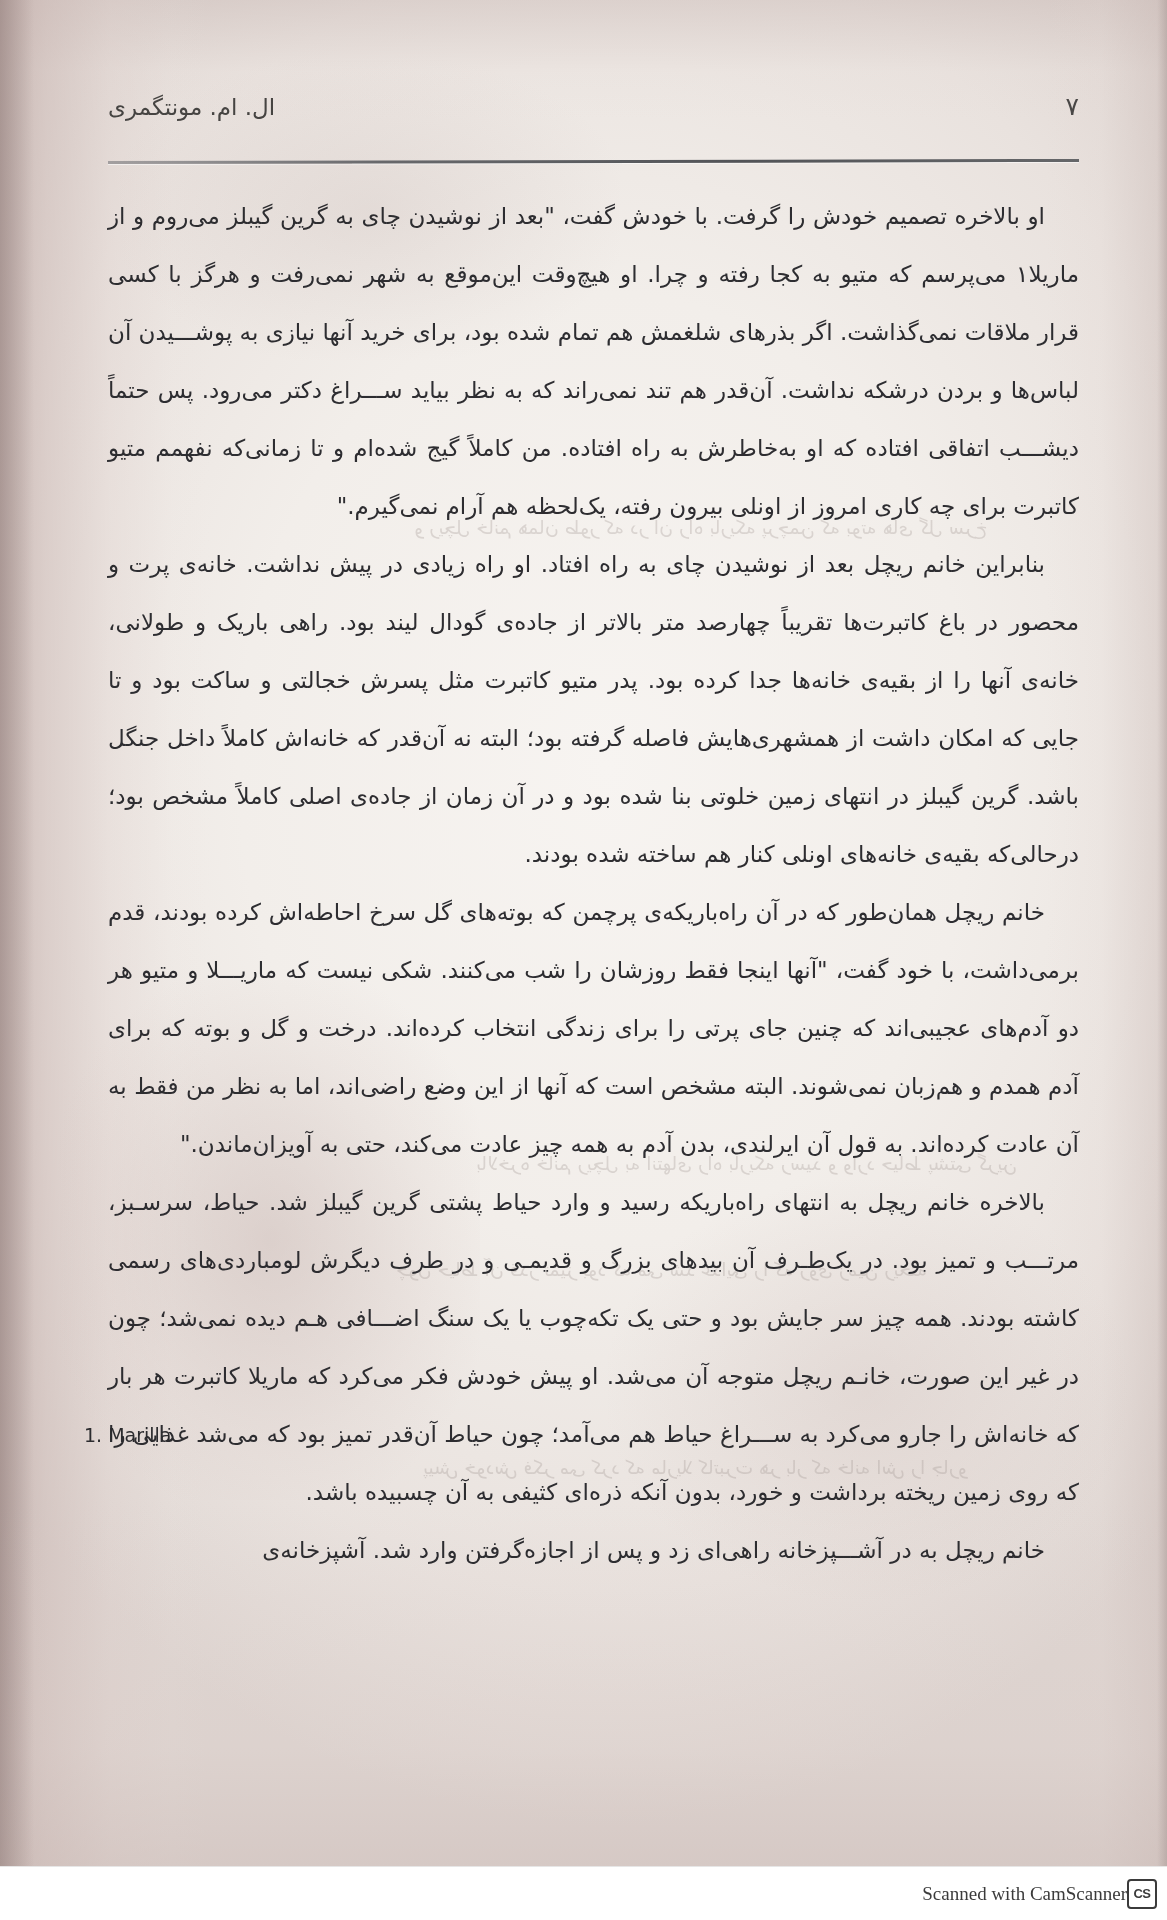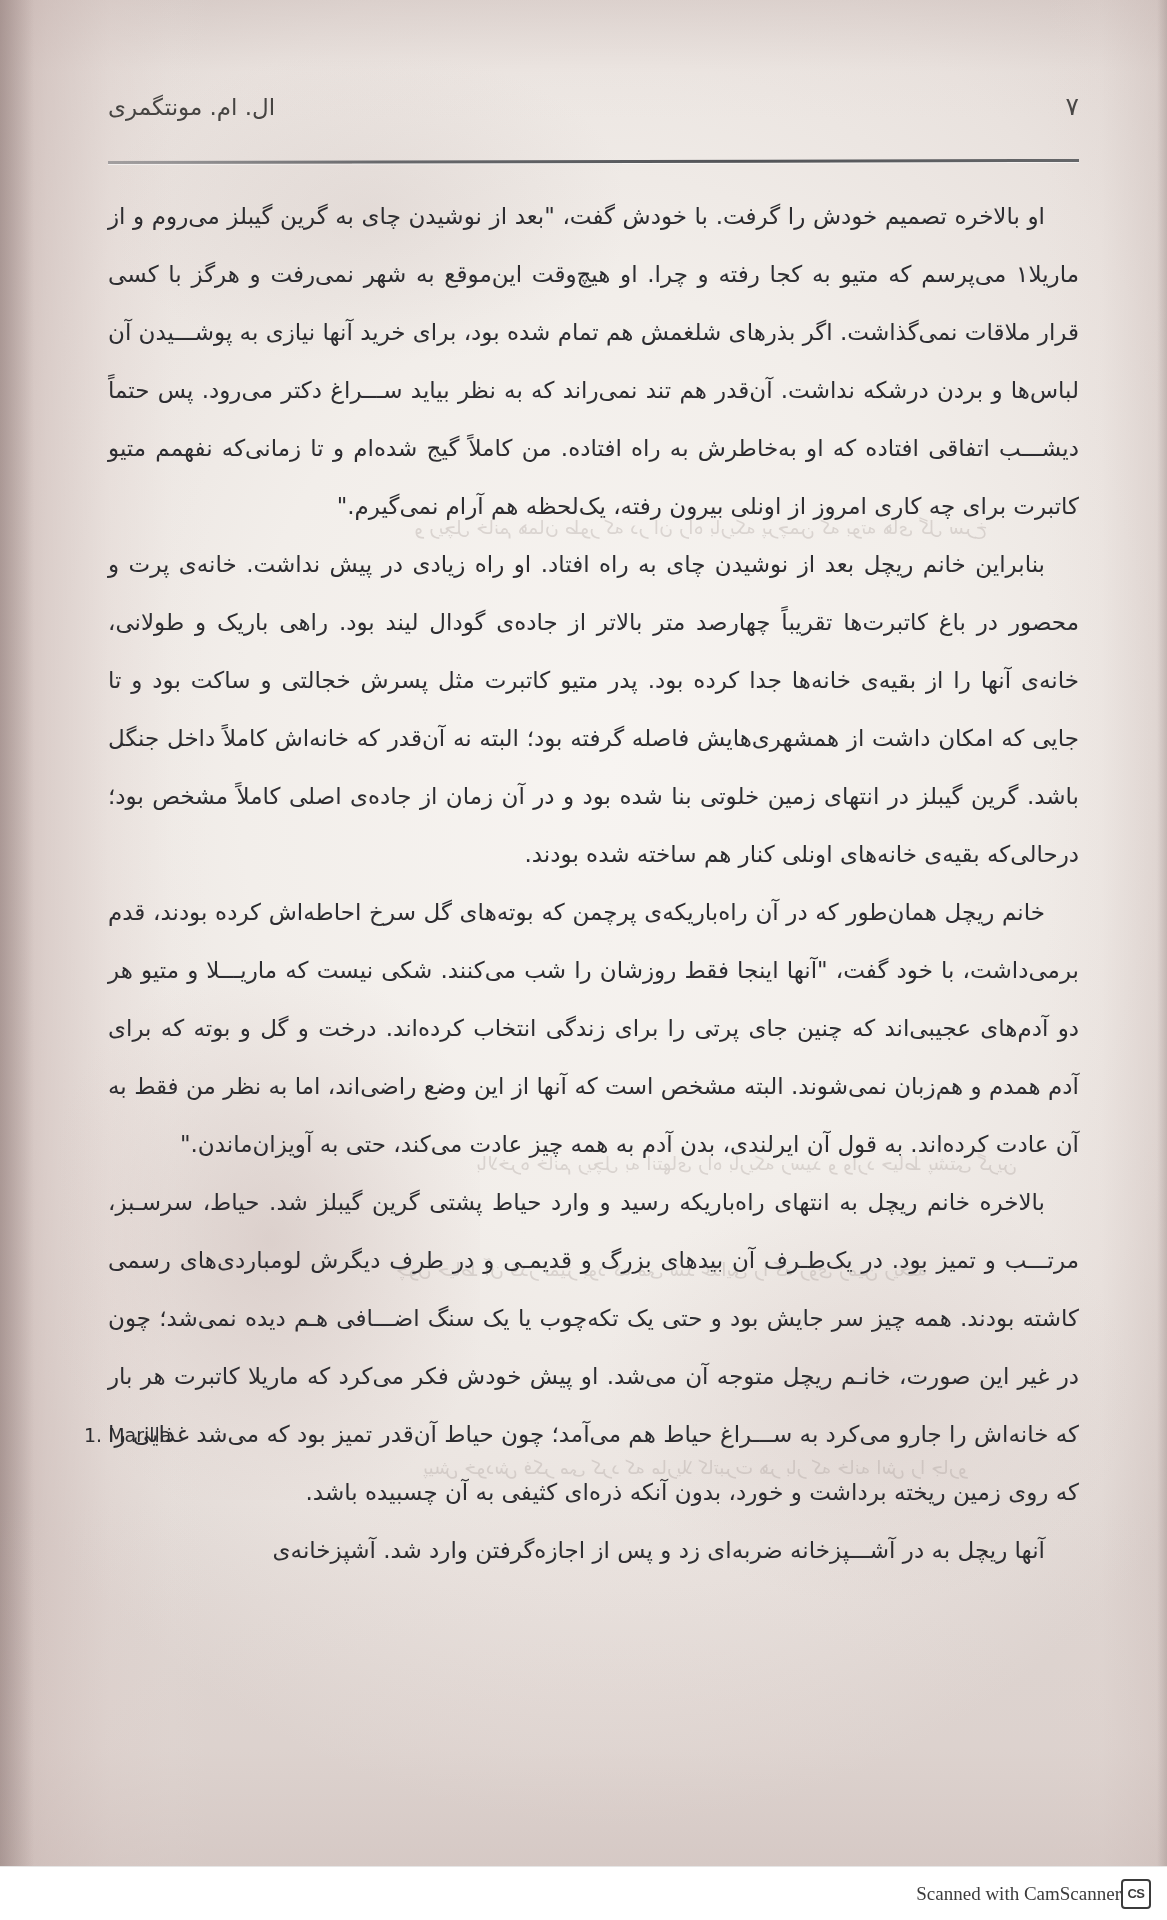--- a/index.html
+++ b/index.html
@@ -182,21 +182,21 @@
     border: 2px solid #3b3b3b;
     border-radius: 4px;
     display: flex;
     align-items: center;
     justify-content: center;
     font-family: "Liberation Sans", sans-serif;
     font-size: 13px;
     font-weight: bold;
     color: #3b3b3b;
     letter-spacing: -0.5px;
-    margin-right: 16px;
+    margin-right: 10px;
     flex: none;
   }
   .cs-text {
     font-family: Liberation Serif, serif;
     font-size: 19px;
     color: #3b3b3b;
   }
 
   
   .binding-shadow {
@@ -237,21 +237,21 @@
       <span class="folio">۷</span>
       <span class="head-title">ال. ام. مونتگمری</span>
     </div>
     <div class="head-rule"></div>
 
     <div class="body-text ink-soft">
       <p>او بالاخره تصمیم خودش را گرفت. با خودش گفت، "بعد از نوشیدن چای به گرین گیبلز می‌روم و از ماریلا۱ می‌پرسم که متیو به کجا رفته و چرا. او هیچ‌وقت این‌موقع به شهر نمی‌رفت و هرگز با کسی قرار ملاقات نمی‌گذاشت. اگر بذرهای شلغمش هم تمام شده بود، برای خرید آنها نیازی به پوشـــیدن آن لباس‌ها و بردن درشکه نداشت. آن‌قدر هم تند نمی‌راند که به نظر بیاید ســـراغ دکتر می‌رود. پس حتماً دیشـــب اتفاقی افتاده که او به‌خاطرش به راه افتاده. من کاملاً گیج شده‌ام و تا زمانی‌که نفهمم متیو کاتبرت برای چه کاری امروز از اونلی بیرون رفته، یک‌لحظه هم آرام نمی‌گیرم."</p>
       <p>بنابراین خانم ریچل بعد از نوشیدن چای به راه افتاد. او راه زیادی در پیش نداشت. خانه‌ی پرت و محصور در باغ کاتبرت‌ها تقریباً چهارصد متر بالاتر از جاده‌ی گودال لیند بود. راهی باریک و طولانی، خانه‌ی آنها را از بقیه‌ی خانه‌ها جدا کرده بود. پدر متیو کاتبرت مثل پسرش خجالتی و ساکت بود و تا جایی که امکان داشت از همشهری‌هایش فاصله گرفته بود؛ البته نه آن‌قدر که خانه‌اش کاملاً داخل جنگل باشد. گرین گیبلز در انتهای زمین خلوتی بنا شده بود و در آن زمان از جاده‌ی اصلی کاملاً مشخص بود؛ درحالی‌که بقیه‌ی خانه‌های اونلی کنار هم ساخته شده بودند.</p>
       <p>خانم ریچل همان‌طور که در آن راه‌باریکه‌ی پرچمن که بوته‌های گل سرخ احاطه‌اش کرده بودند، قدم برمی‌داشت، با خود گفت، "آنها اینجا فقط روزشان را شب می‌کنند. شکی نیست که ماریـــلا و متیو هر دو آدم‌های عجیبی‌اند که چنین جای پرتی را برای زندگی انتخاب کرده‌اند. درخت و گل و بوته که برای آدم همدم و هم‌زبان نمی‌شوند. البته مشخص است که آنها از این وضع راضی‌اند، اما به نظر من فقط به آن عادت کرده‌اند. به قول آن ایرلندی، بدن آدم به همه چیز عادت می‌کند، حتی به آویزان‌ماندن."</p>
       <p>بالاخره خانم ریچل به انتهای راه‌باریکه رسید و وارد حیاط پشتی گرین گیبلز شد. حیاط، سرسـبز، مرتـــب و تمیز بود. در یک‌طـرف آن بیدهای بزرگ و قدیمـی و در طرف دیگرش لومباردی‌های رسمی کاشته بودند. همه چیز سر جایش بود و حتی یک تکه‌چوب یا یک سنگ اضـــافی هـم دیده نمی‌شد؛ چون در غیر این صورت، خانـم ریچل متوجه آن می‌شد. او پیش خودش فکر می‌کرد که ماریلا کاتبرت هر بار که خانه‌اش را جارو می‌کرد به ســـراغ حیاط هم می‌آمد؛ چون حیاط آن‌قدر تمیز بود که می‌شد غذایی را که روی زمین ریخته برداشت و خورد، بدون آنکه ذره‌ای کثیفی به آن چسبیده باشد.</p>
-      <p>آنها ریچل به در آشـــپزخانه ضربه‌ای زد و پس از اجازه‌گرفتن وارد شد. آشپزخانه‌ی</p>
+      <p>خانم ریچل به در آشـــپزخانه راهی‌ای زد و پس از اجازه‌گرفتن وارد شد. آشپزخانه‌ی</p>
     </div>
 
   </div>
 
   <div class="footnote">1. Marilla</div>
 
   <div class="scan-watermark">
     <span class="cs-badge">CS</span>
     <span class="cs-text">Scanned with CamScanner</span>
   </div>

